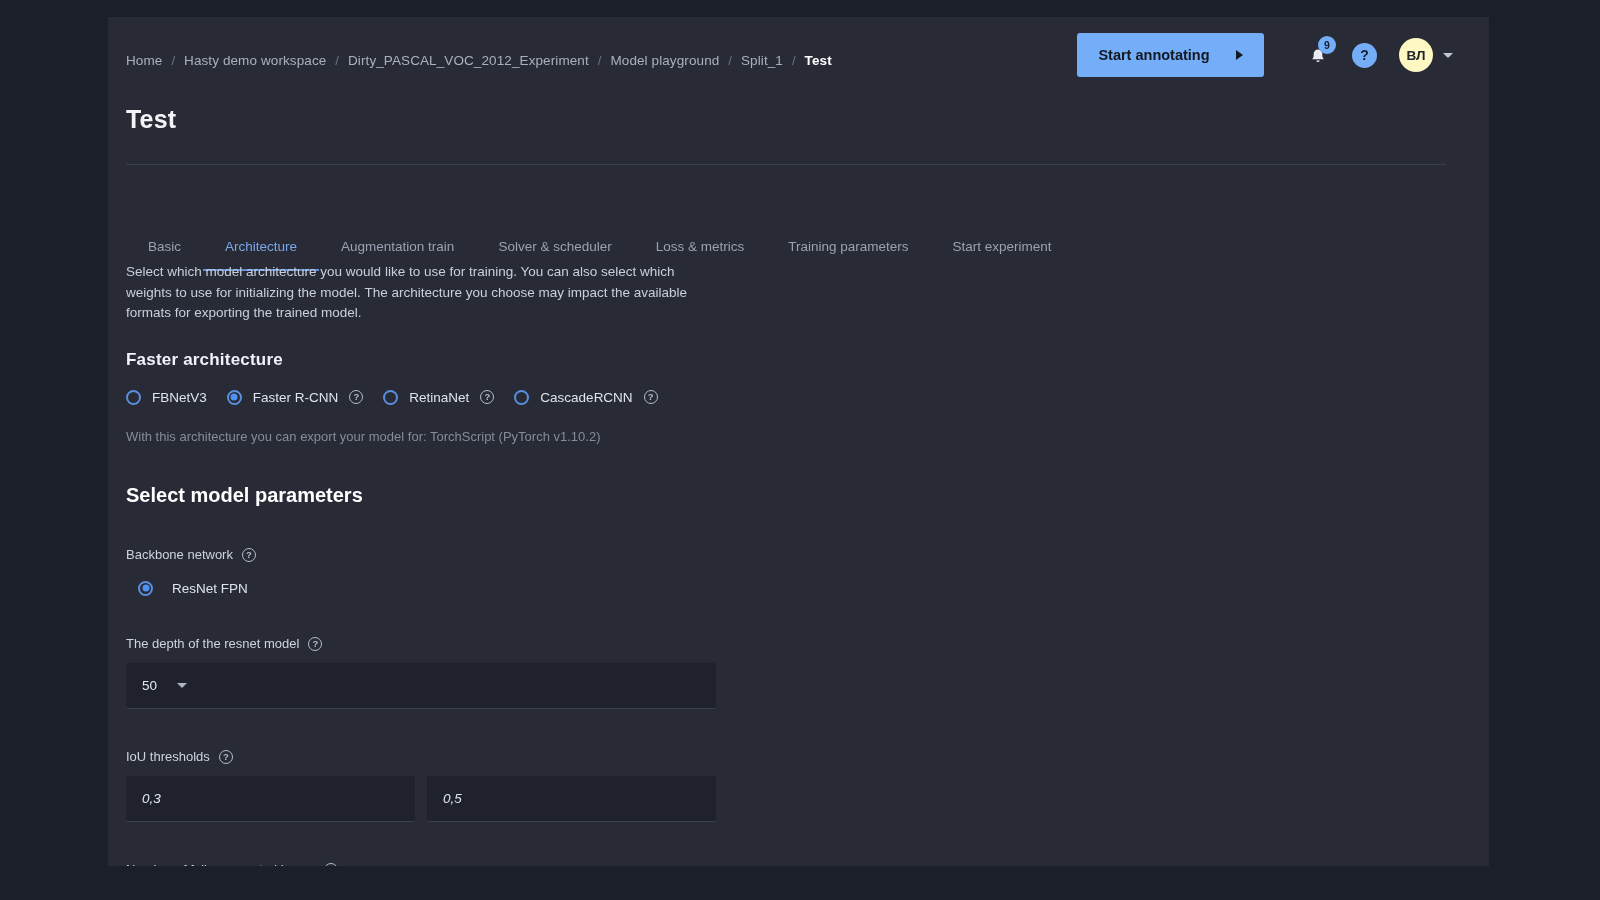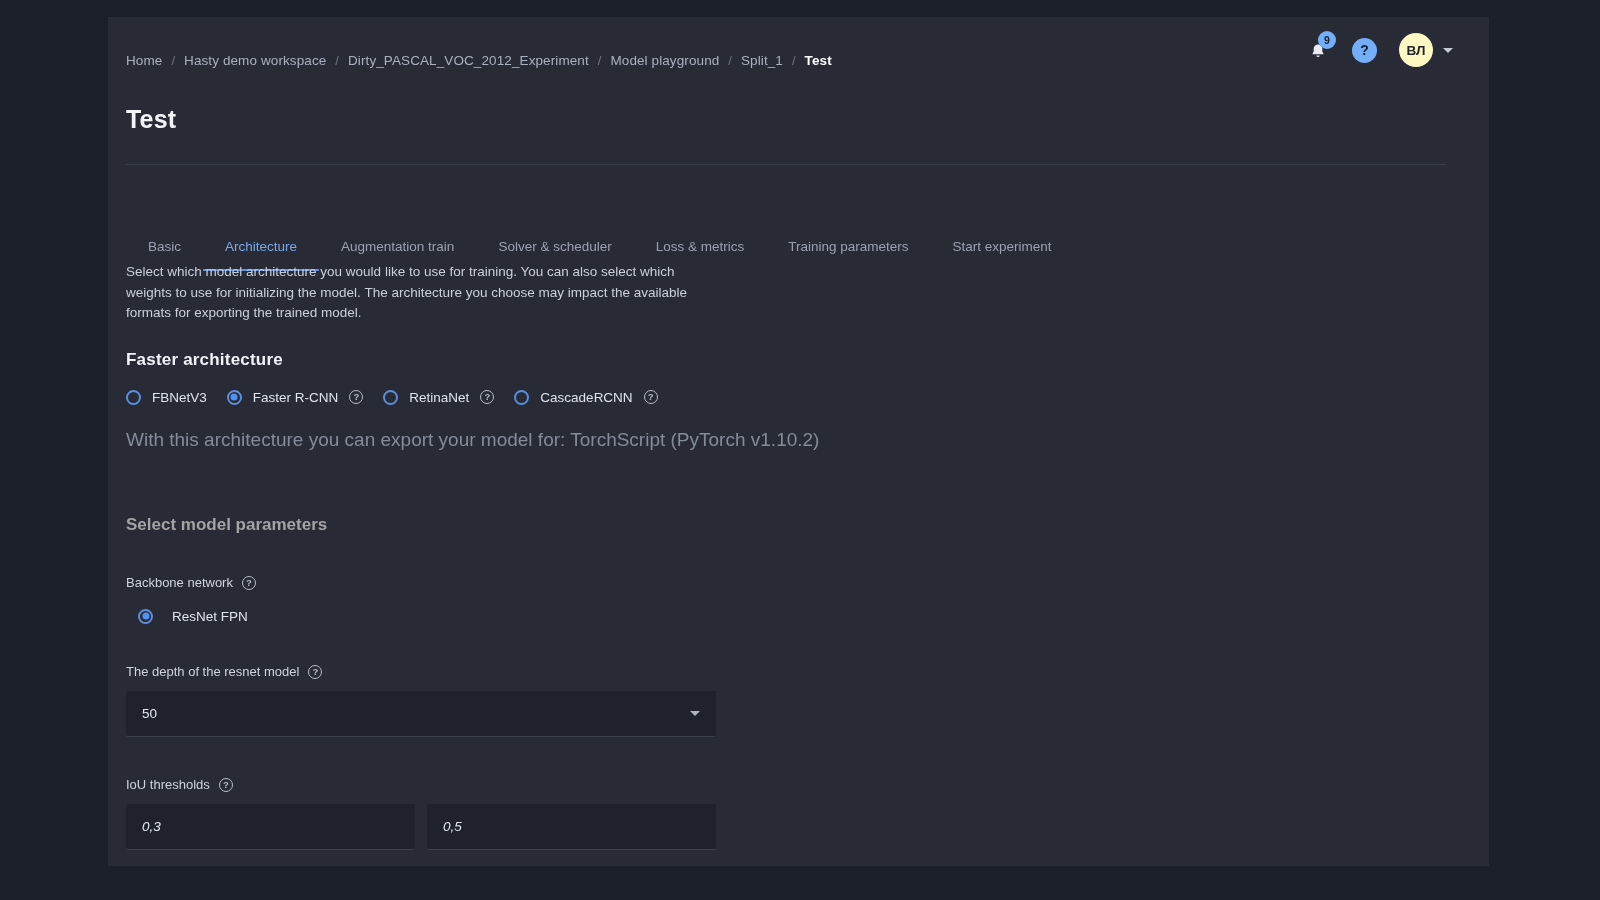--- a/index.html
+++ b/index.html
@@ -271,29 +271,29 @@
     display: flex;
     align-items: center;
     justify-content: center;
     cursor: pointer;
     flex: none;
     line-height: 1;
   }
 
   .export-note {
     margin-top: 24px;
-    font-size: 19px;
+    font-size: 13px;
     color: #848b9a;
   }
 
   .section-title-2 {
-    margin-top: 64px;
-    font-size: 17px;
+    margin-top: 40px;
+    font-size: 20px;
     font-weight: 600;
-    color: #a3a3a3;
+    color: #ffffff;
   }
 
   .field-label {
     display: flex;
     align-items: flex-end;
     font-size: 13px;
     color: #ced3de;
     margin-top: 40px;
   }
   .field-label .info-icon { margin-left: 9px; }
@@ -318,21 +318,21 @@
     border: none;
     border-bottom: 1px solid #3c404c;
     border-radius: 2px;
     padding: 0 16px;
     color: #e3e7ef;
     font-size: 13.5px;
     font-family: "Liberation Sans", sans-serif;
     cursor: text;
   }
   .select-box {
-    justify-content: space-between;
+    justify-content: flex-start;
     cursor: pointer;
     gap: 20px;
   }
   .select-caret {
     width: 0; height: 0;
     border-left: 5px solid transparent;
     border-right: 5px solid transparent;
     border-top: 5px solid #aeb4c1;
   }
 
@@ -361,20 +361,24 @@
         <span class="crumb-sep">/</span>
         <span class="crumb">Split_1</span>
         <span class="crumb-sep">/</span>
         <span class="crumb current">Test</span>
       </div>
 
       <div class="page-title">Test</div>
       <div class="title-divider"></div>
 
       <div class="header-actions">
+        <button class="start-annotating">
+          <span>Start annotating</span>
+          <span class="play-tri"></span>
+        </button>
 
         <div class="bell-wrap">
           <svg class="bell" viewBox="0 0 24 24">
             <path d="M12 3a5.2 5.2 0 0 0-5.2 5.2v3.3L5.2 14.6h13.6l-1.6-3.1V8.2A5.2 5.2 0 0 0 12 3z" fill="#e8ebf1"></path>
             <path d="M10 16.1a2 2 0 0 0 4 0z" fill="#e8ebf1"></path>
           </svg>
           <div class="badge">9</div>
         </div>
 
         <div class="help-circle">?</div>

